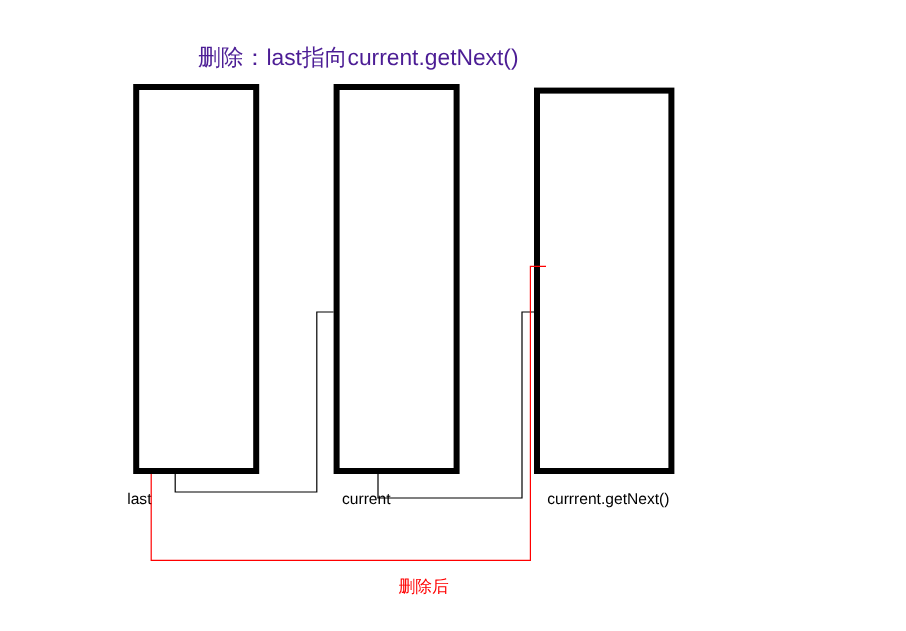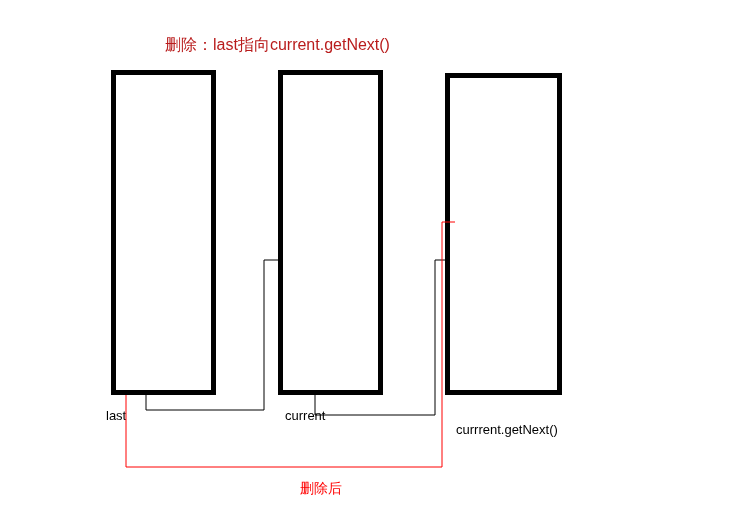--- a/index.html
+++ b/index.html
@@ -8,32 +8,33 @@
       height: 526px;
       background: #ffffff;
       position: relative;
       font-family: "Microsoft YaHei", Arial, sans-serif;
     }
     .element {
       position: absolute;
     }
     .title {
       position: absolute;
-      font-size: 16px;
-      color: #b91c1c;
+      font-size: 19px;
+      color: #4c1d95;
       white-space: nowrap;
     }
     .node-box {
       position: absolute;
       border: 5px solid #000000;
       background: #ffffff;
     }
     .red-text {
       color: #ff0000;
       font-size: 14px;
+      margin-left: 32px;
     }
     .black-text {
       color: #000000;
       font-size: 13px;
     }
     svg.connector {
       position: absolute;
       top: 0;
       left: 0;
       width: 755px;
@@ -45,21 +46,21 @@
 <body>
 
 <div class="title" style="left:165px; top:35px;">删除：last指向current.getNext()</div>
 
 <div class="node-box" style="left:111px; top:70px; width:105px; height:325px;"></div>
 <div class="node-box" style="left:278px; top:70px; width:105px; height:325px;"></div>
 <div class="node-box" style="left:445px; top:73px; width:117px; height:322px;"></div>
 
 <div class="element black-text" style="left:85px; top:408px;margin-left:21px;">last</div>
 <div class="element black-text" style="left:285px; top:408px;">current</div>
-<div class="element black-text" style="left:456px; top:408px;margin-top:14px;">currrent.getNext()</div>
+<div class="element black-text" style="left:456px; top:408px;">currrent.getNext()</div>
 
 <div class="element red-text" style="left:300px; top:480px;">删除后</div>
 
 <svg class="connector">
 
   <path d="M 146 395 L 146 410 L 264 410 L 264 260 L 278 260" stroke="#000000" stroke-width="1" fill="none"></path>
 
   <path d="M 315 395 L 315 415 L 435 415 L 435 260 L 445 260" stroke="#000000" stroke-width="1" fill="none"></path>
 
   <path d="M 126 395 L 126 467 L 442 467 L 442 222 L 455 222" stroke="#ff0000" stroke-width="1" fill="none"></path>

